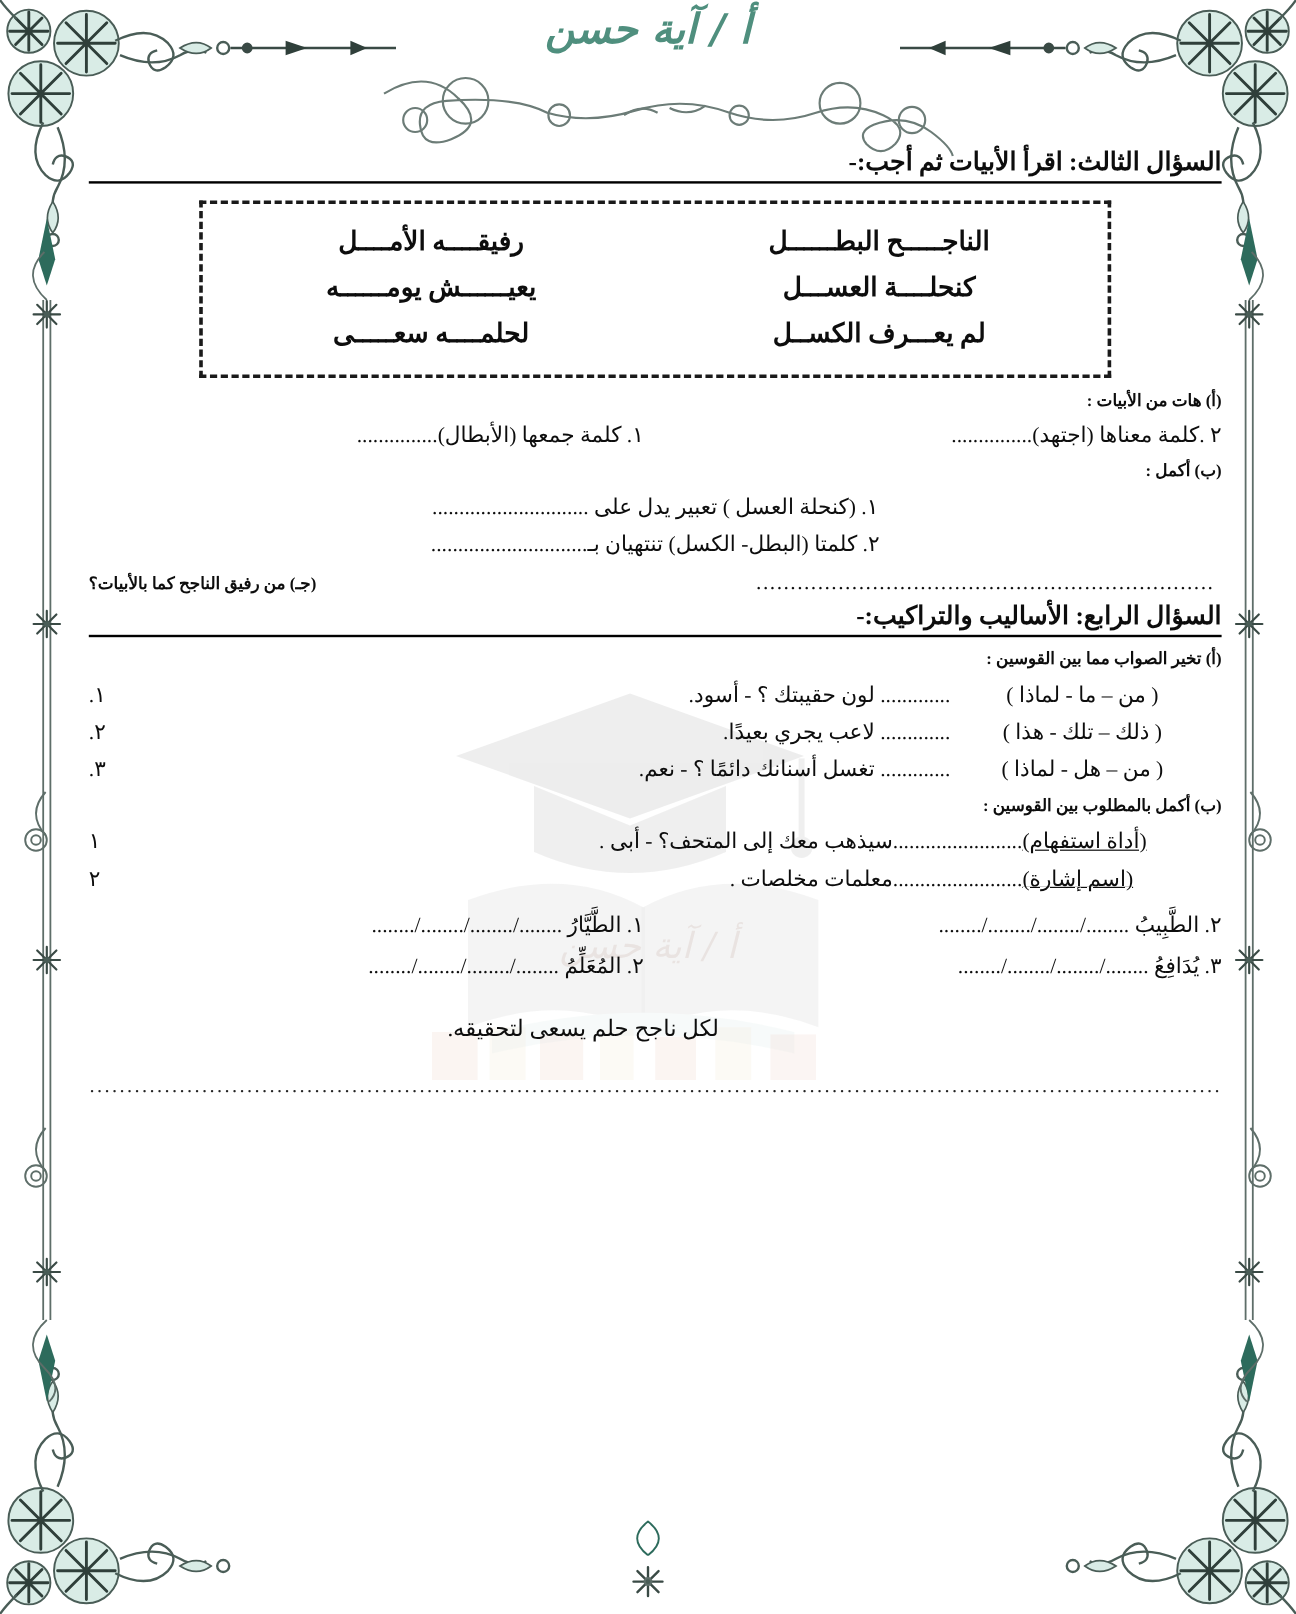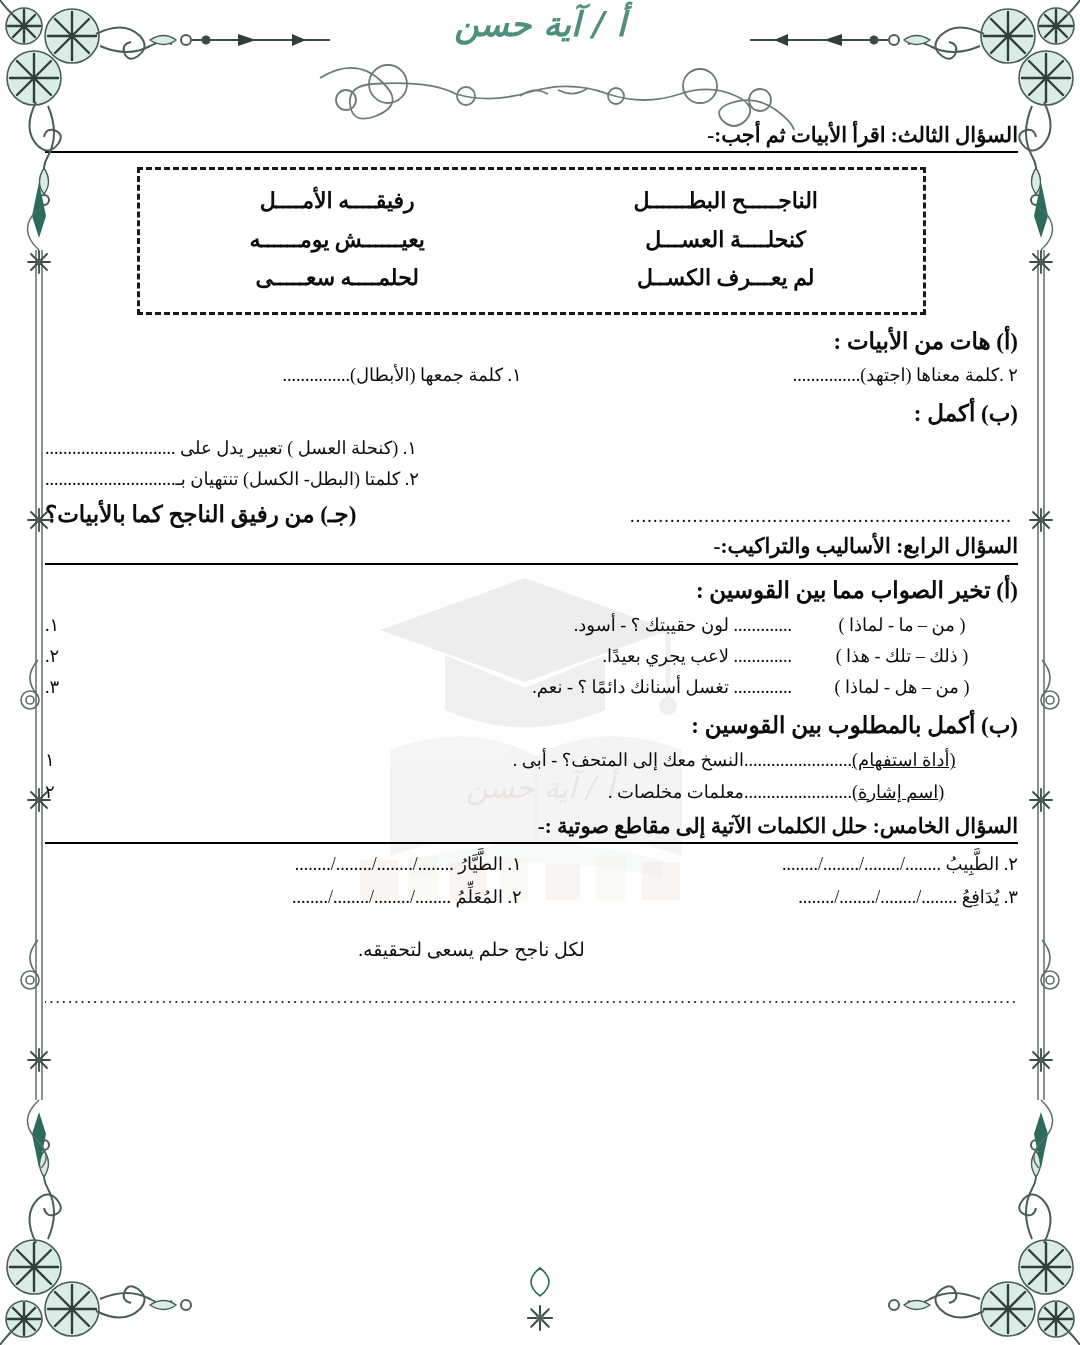--- a/index.html
+++ b/index.html
@@ -52,21 +52,21 @@
     color: #4f8f7e;
     letter-spacing: 1px;
     text-shadow: 0 1px 0 rgba(255,255,255,.7);
   }
 
   
   .page {
     position: absolute;
     top: 120px;
     right: 62px;
-    left: 45px;
+    left: 74px;
     z-index: 3;
     font-size: 19px;
     line-height: 1.45;
     color: #0d0d0d;
   }
 
   .q-head {
     font-weight: 700;
     font-size: 21px;
     text-align: right;
@@ -92,27 +92,27 @@
     line-height: 1.75;
   }
   .poem-cell {
     flex: 0 0 48%;
     text-align: center;
     white-space: nowrap;
   }
 
   .sub-head {
     font-weight: 700;
-    font-size: 23px;
+    font-size: 14px;
     margin-top: 9px;
     text-align: right;
   }
 
   .item {
-    text-align: left;
+    text-align: center;
     font-size: 18px;
     margin-top: 4px;
     line-height: 1.5;
   }
   .dots { letter-spacing: 1.2px; }
 
   
   .two-col {
     display: flex;
     flex-direction: row;
@@ -394,34 +394,33 @@
     <div class="mcq-row">
       <span class="mcq-opts">( من – هل  - لماذا )</span>
       <span class="mcq-q">............. تغسل أسنانك دائمًا ؟ - نعم.</span>
       <span style="flex:0 0 26px; text-align:left;">٣.</span>
     </div>
 
     <div class="sub-head">(ب) أكمل بالمطلوب بين القوسين :</div>
 
     <div class="fill-row">
       <span class="fill-tag">(أداة استفهام)</span>
-      <span class="fill-q">........................النسخ معك إلى المتحف؟ - أبى .</span>
+      <span class="fill-q">........................سيذهب معك إلى المتحف؟ - أبى .</span>
       <span style="flex:0 0 20px; text-align:left;">١</span>
     </div>
     <div class="fill-row">
       <span class="fill-tag">(اسم إشارة)</span>
       <span class="fill-q">........................معلمات مخلصات .</span>
       <span style="flex:0 0 20px; text-align:left;">٢</span>
     </div>
   </section>
 
   <div class="spacer-sm"></div>
 
   <section>
-    <div class="q-head">السؤال الخامس: حلل الكلمات الآتية إلى مقاطع صوتية :-</div>
 
     <div class="syl-row">
       <span class="syl-cell">
         <span>٢.</span>
         <span>الطَّبِيبُ</span>
         <span class="syl-blank">......../......../......../........</span>
       </span>
       <span class="syl-cell">
         <span>١.</span>
         <span>الطَّيَّارُ</span>

